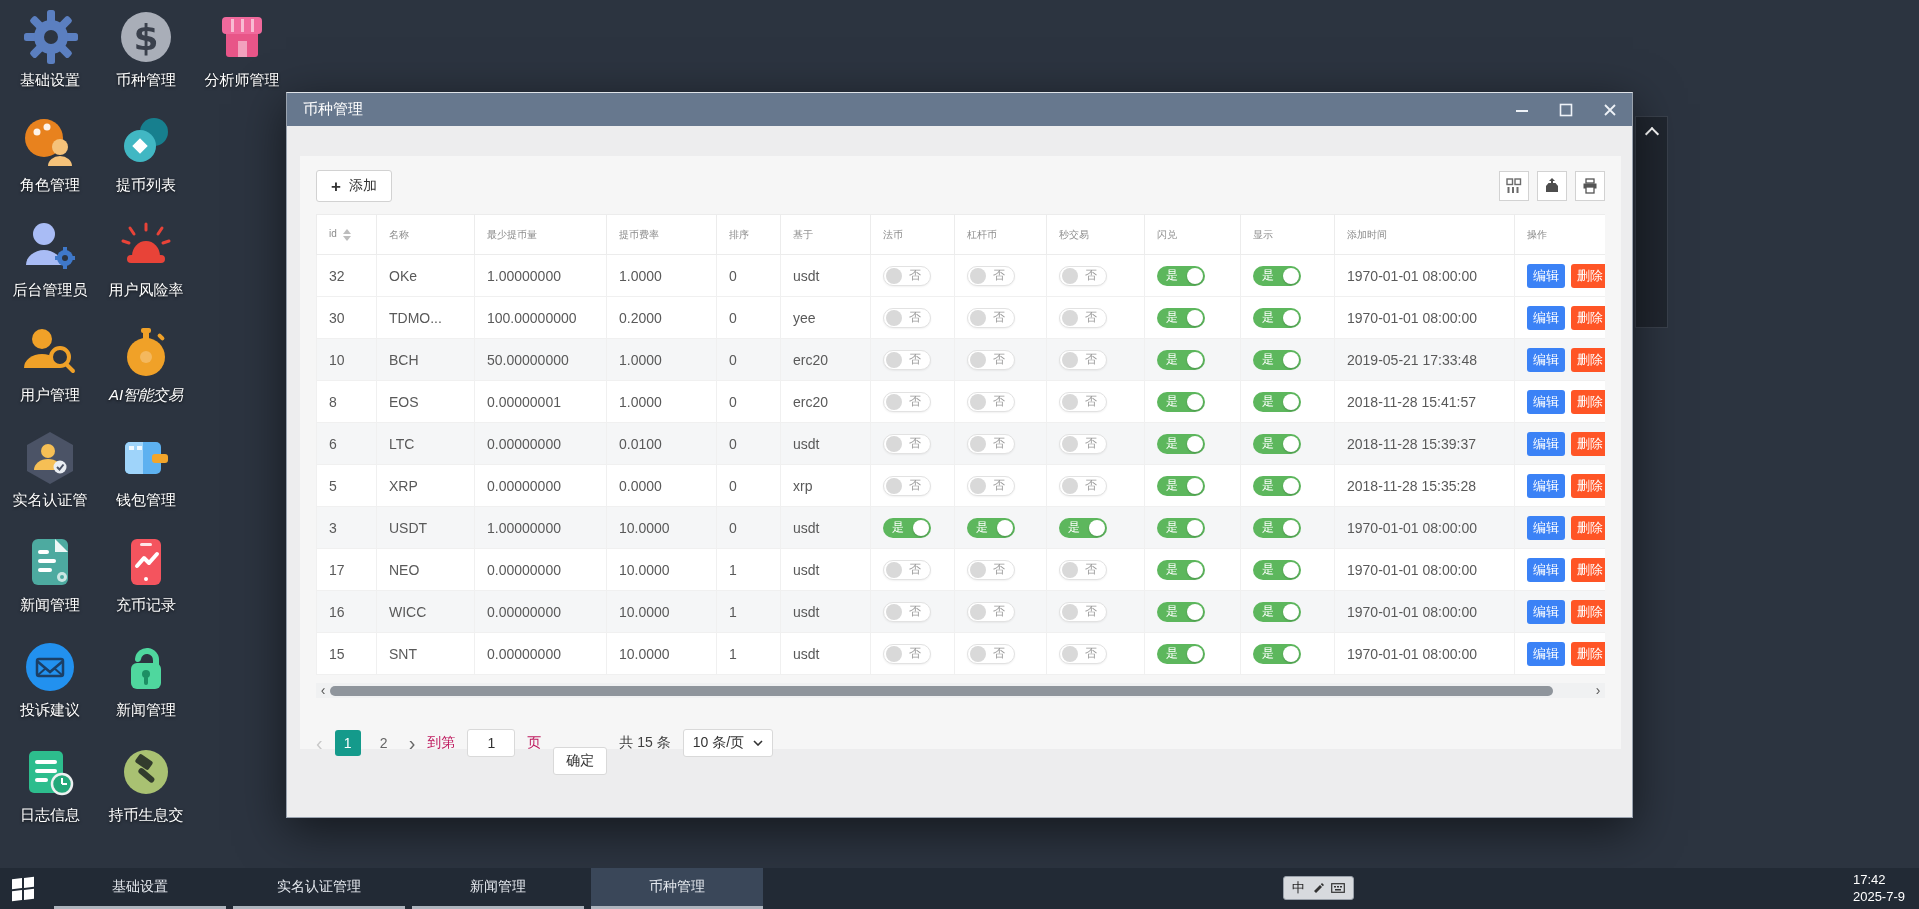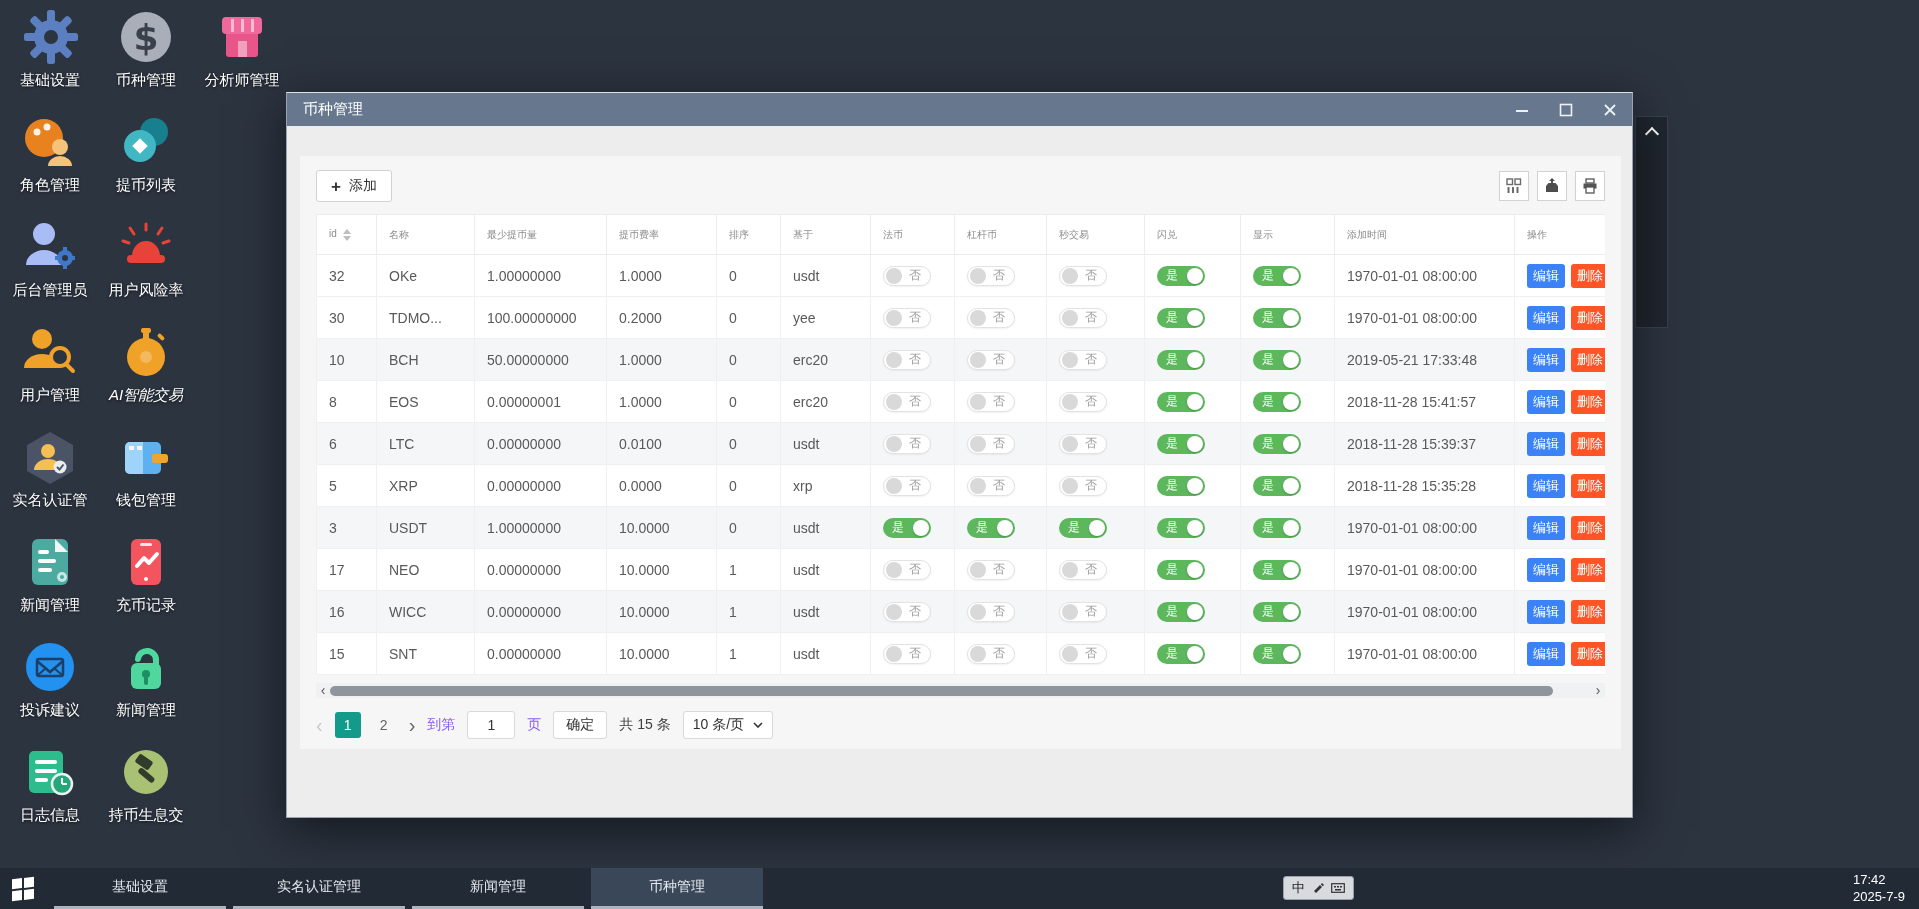--- a/index.html
+++ b/index.html
@@ -63,25 +63,25 @@
   .hs-arrow { width:14px; text-align:center; font-size:14px; color:#555; line-height:15px; cursor:pointer; }
   .hs-track { flex:1; height:11px; display:flex; align-items:center; }
   .hs-thumb { width:97%; height:10px; border-radius:5px; background:#8f959c; cursor:grab; }
 
   .pagination { display:flex; align-items:center; gap:12px; padding:13px 16px; font-size:14px; color:#666; }
   .pg-prev { color:#c9c9c9; font-size:20px; cursor:default; }
   .pg-next { color:#666; font-size:20px; cursor:pointer; }
   .page { min-width:26px; height:26px; line-height:26px; text-align:center; border-radius:3px;
           color:#666; padding:0 5px; cursor:pointer; }
   .page.cur { background:#149a8b; color:#fff; }
-  .jump-label { color:#8b5cf6; }
+  .jump-label { color:#be185d; }
   .jump-input { width:48px; height:28px; border:1px solid #d9d9d9; border-radius:3px; background:#fff;
                 text-align:center; font-size:14px; color:#333; font-family:inherit; }
   .confirm-btn { height:28px; padding:0 12px; background:#fff; border:1px solid #d9d9d9; border-radius:3px;
-                 font-size:14px; color:#333; cursor:pointer; font-family:inherit; }
+                 font-size:14px; color:#333; cursor:pointer; font-family:inherit;margin-top:36px; }
   .total { color:#404040; }
   .psize { height:28px; padding:0 9px; background:#fff; border:1px solid #d9d9d9; border-radius:3px;
            display:flex; align-items:center; gap:9px; color:#333; cursor:pointer; }
 
   
   .back-panel { position:absolute; left:1635px; top:116px; width:33px; height:212px;
                 background:#20262f; border:1px solid #3a414c; display:flex; justify-content:center; }
   .chev-up { margin-top:12px; width:10px; height:10px; border-left:2px solid #fff; border-top:2px solid #fff;
              transform:rotate(45deg); }
 

